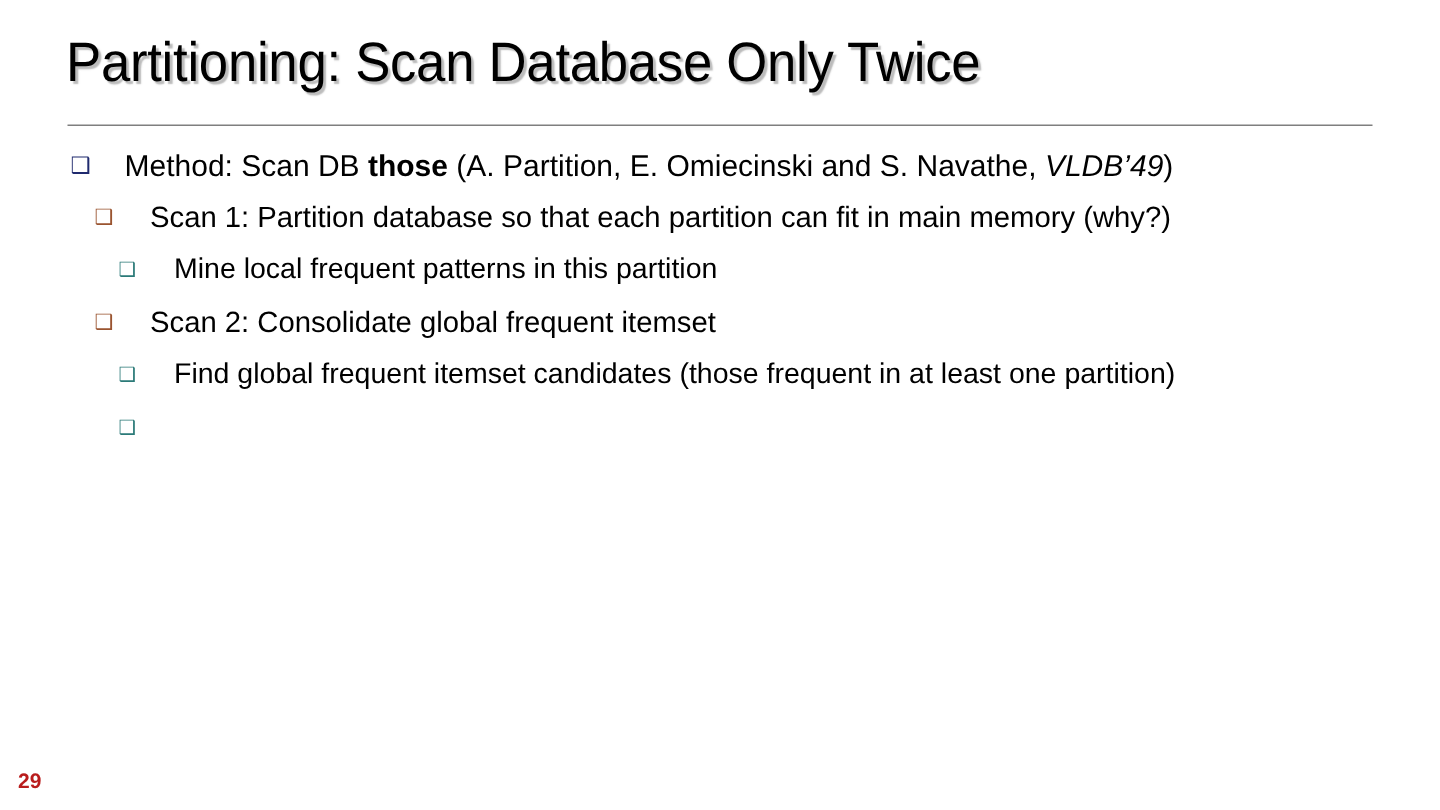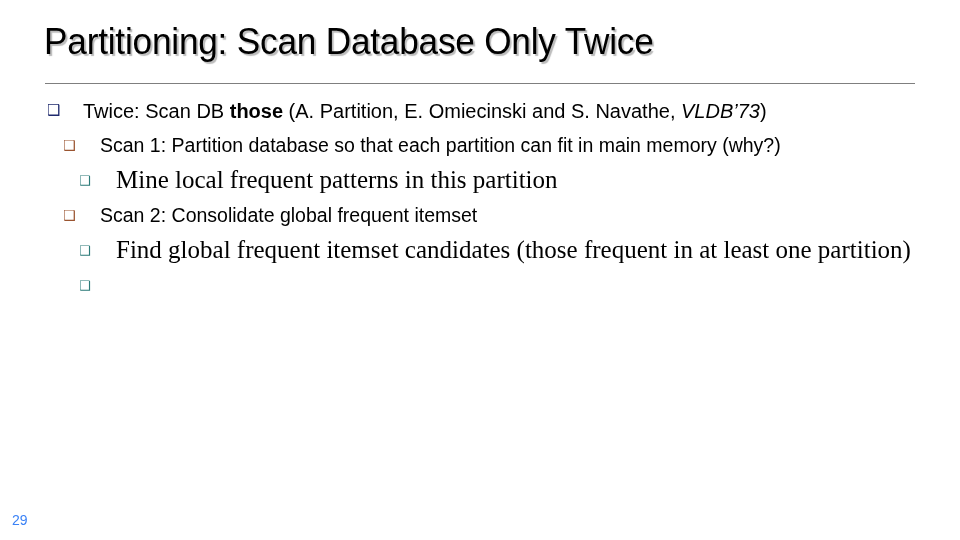--- a/index.html
+++ b/index.html
@@ -113,59 +113,58 @@
 
   
   .lvl3 { margin-left: 79px; height: 35px; }
   .lvl3 .bullet-mark {
     color: #2b7a78;
     font-size: 13px;
     width: 37px;
     padding-top: 9px;
   }
   .lvl3 .bullet-text {
-    font-size: 25px;
+    font-size: 19px;
     line-height: 30px;
-    font-family: Liberation Serif, serif;
   }
 
   .b { font-weight: 700; }
   .i { font-style: italic; }
   sub {
     font-size: 0.62em;
     vertical-align: -0.22em;
   }
 
   
   .page-number {
     position: absolute;
     left: 12px;
     bottom: 12px;
     font-family: "Liberation Sans", sans-serif;
     font-size: 14px;
-    font-weight: 400;
-    color: #3b82f6;
+    font-weight: 700;
+    color: #b91c1c;
   }
 </style>
 </head>
 <body>
 
 <div class="slide">
 
   <div class="title-area">
     <span class="slide-title">Partitioning: Scan Database Only Twice</span>
   </div>
 
   <div class="divider"></div>
 
   <div class="body-area">
 
     <div class="bullet-row lvl1">
       <span class="bullet-mark">❑</span>
-      <span class="bullet-text"><span>Twice: Scan DB </span><span class="b">those</span><span> (A. Partition, E. Omiecinski and S. Navathe, </span><span class="i">VLDB’73</span><span>)</span></span>
+      <span class="bullet-text"><span>Method: Scan DB </span><span class="b">those</span><span> (A. Partition, E. Omiecinski and S. Navathe, </span><span class="i">VLDB’49</span><span>)</span></span>
     </div>
 
     <div class="bullet-row lvl2">
       <span class="bullet-mark">❑</span>
       <span class="bullet-text">Scan 1: Partition database so that each partition can fit in main memory (why?)</span>
     </div>
 
     <div class="bullet-row lvl3">
       <span class="bullet-mark">❑</span>
       <span class="bullet-text">Mine local frequent patterns in this partition</span>

